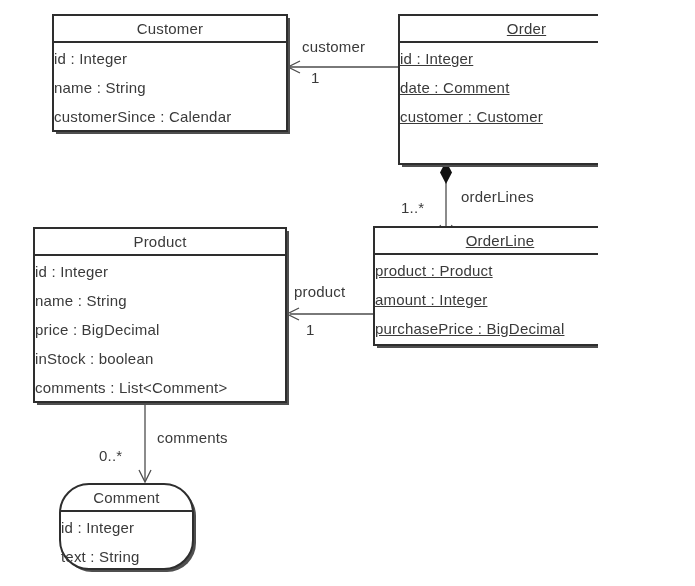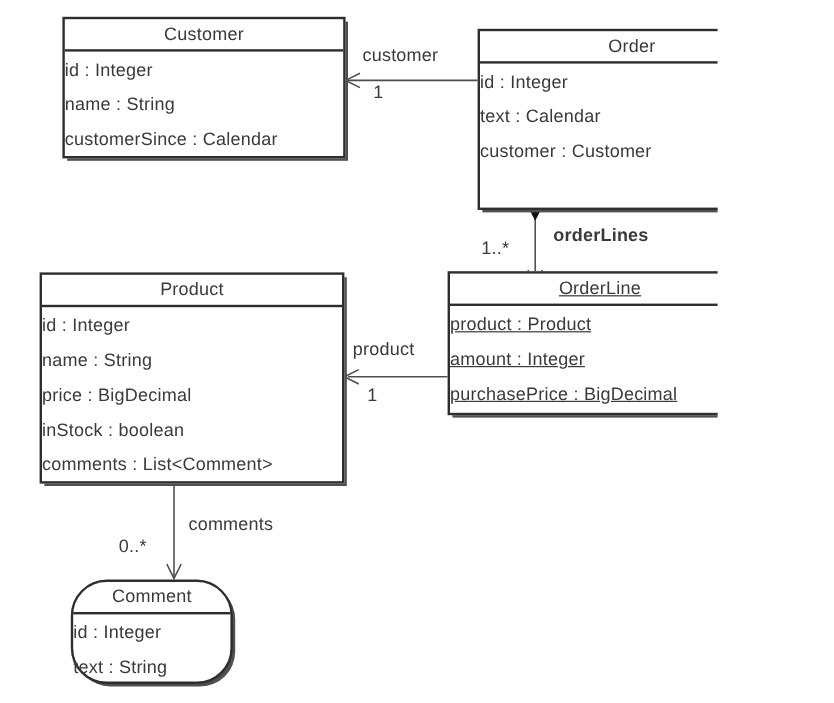--- a/index.html
+++ b/index.html
@@ -50,28 +50,28 @@
   }
   .edge-label {
     position: absolute;
     z-index: 3;
     color: #3a3a3a;
     font-size: 15px;
     letter-spacing: 0.2px;
     white-space: nowrap;
   }
   #class-customer  { left: 52px;  top: 14px;  width: 232px; height: 114px; }
-  #class-order     { left: 398px; top: 24px;  width: 253px; height: 147px; }
+  #class-order     { left: 398px; top: 14px;  width: 253px; height: 147px; text-decoration: underline; }
   #class-product   { left: 33px;  top: 227px; width: 250px; height: 172px; }
   #class-orderline { left: 373px; top: 226px; width: 250px; height: 116px; text-decoration: underline; }
   #class-comment   { left: 59px;  top: 483px; width: 131px; height: 83px; border-radius: 30px;  }
 
   #lbl-customer    { left: 302px; top: 38px;  }
   #mult-customer   { left: 311px; top: 69px;  }
-  #lbl-orderlines  { left: 461px; top: 188px; font-weight: bold; }
+  #lbl-orderlines  { left: 461px; top: 188px; }
   #mult-orderlines { left: 401px; top: 199px; }
   #lbl-product     { left: 294px; top: 283px; }
   #mult-product    { left: 306px; top: 321px; }
   #lbl-comments    { left: 157px; top: 429px; }
   #mult-comments   { left: 99px;  top: 447px; }
 </style>
 </head>
 <body>
 
 <div class="canvas">
@@ -100,21 +100,21 @@
       <div class="uml-attr">id : Integer</div>
       <div class="uml-attr">name : String</div>
       <div class="uml-attr">customerSince : Calendar</div>
     </div>
   </div>
 
   <div class="uml-class" id="class-order">
     <div class="uml-class-title">Order</div>
     <div class="uml-attrs">
       <div class="uml-attr">id : Integer</div>
-      <div class="uml-attr">text : Calendar</div>
+      <div class="uml-attr">date : Comment</div>
       <div class="uml-attr">customer : Customer</div>
     </div>
   </div>
 
   <div class="uml-class" id="class-product">
     <div class="uml-class-title">Product</div>
     <div class="uml-attrs">
       <div class="uml-attr">id : Integer</div>
       <div class="uml-attr">name : String</div>
       <div class="uml-attr">price : BigDecimal</div>

